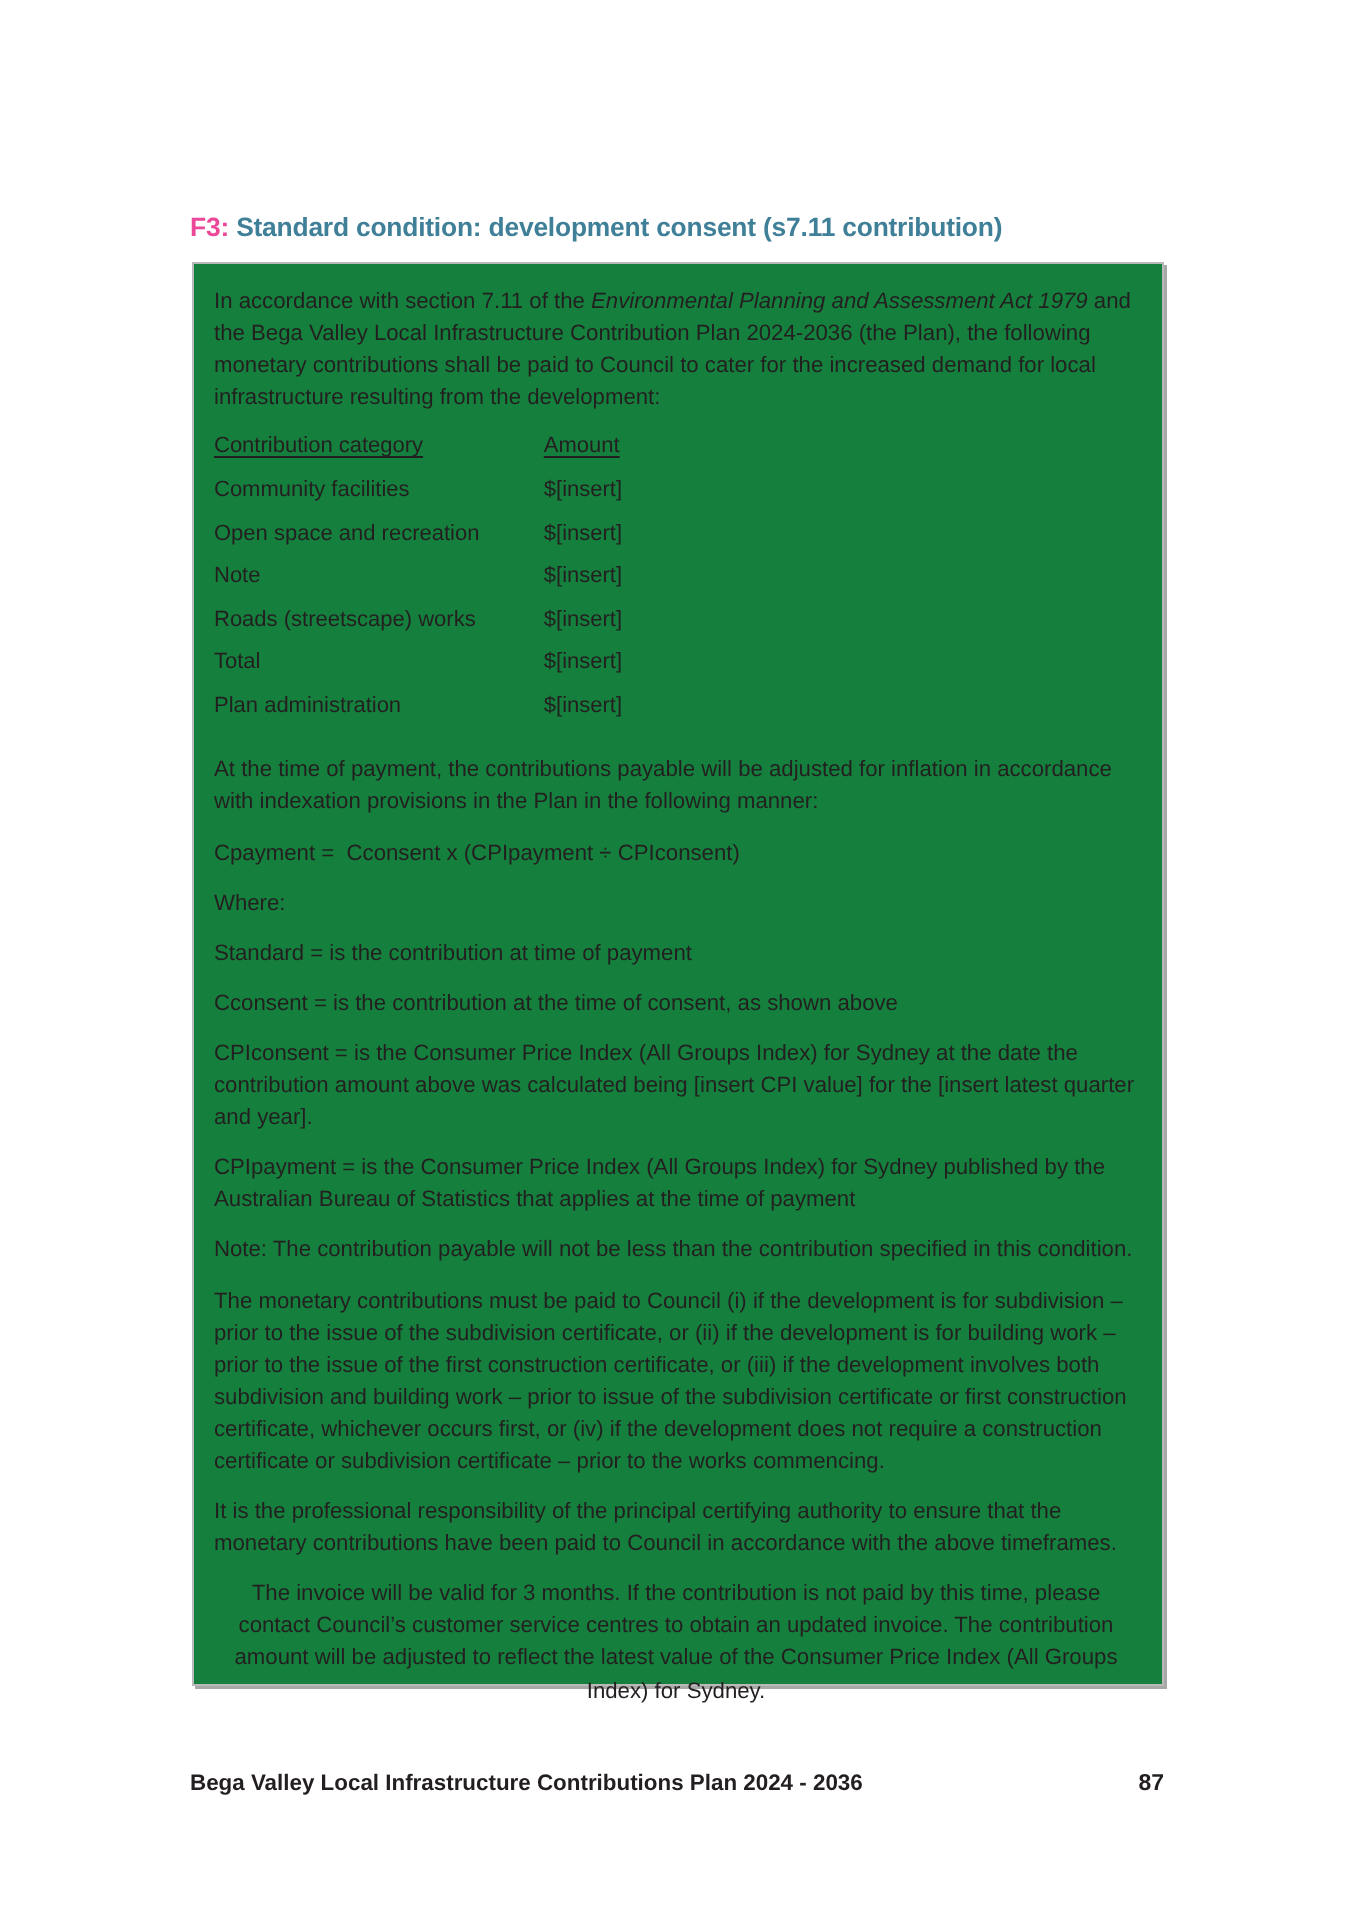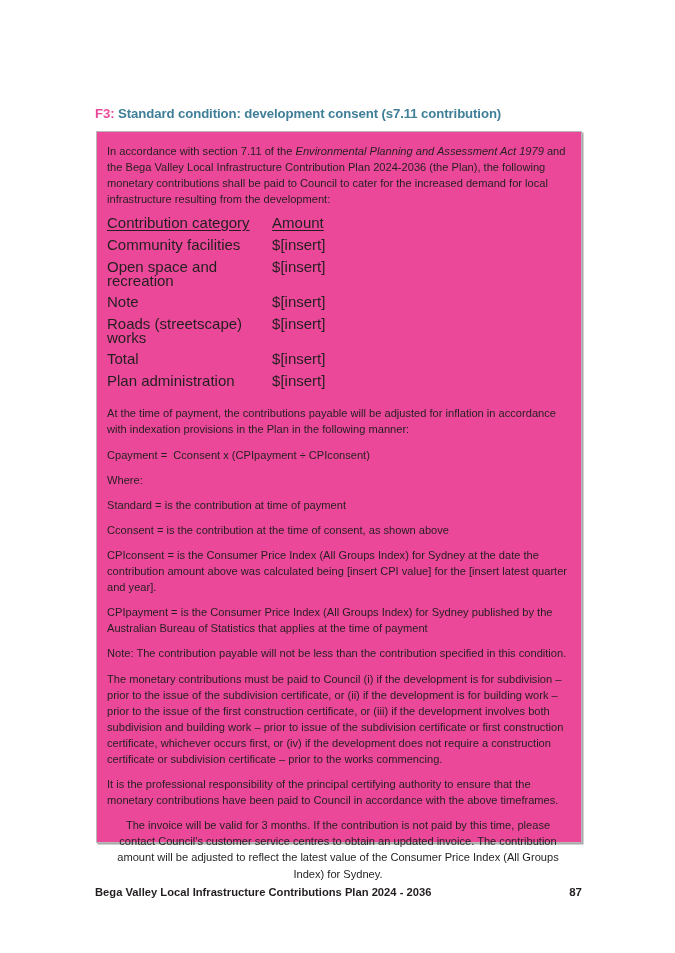--- a/index.html
+++ b/index.html
@@ -40,21 +40,21 @@
   }
 
   
   .condition-box {
     position: absolute;
     left: 96px;
     top: 131px;
     width: 486px;
     height: 712px;
     box-sizing: border-box;
-    background: #ec4899;
+    background: #15803d;
     border: 1px solid #b9b9b9;
     box-shadow: 1.5px 1.5px 0 0 #a8a8a8;
     padding: 11px 12px 10px 10px;
   }
 
   .para {
     font-size: 11.1px;
     line-height: 16.1px;
     color: #231f20;
     margin: 0 0 9px 0;
@@ -66,21 +66,21 @@
   .para:last-child {
     margin-bottom: 0;
     text-align: center;
   }
 
   
   .contrib-table {
     width: 100%;
     border-collapse: collapse;
     margin: 9px 0 10px 0;
-    font-size: 15px;
+    font-size: 11px;
     color: #231f20;
   }
   .contrib-table td,
   .contrib-table th {
     padding: 0 0 7.5px 0;
     text-align: left;
     font-weight: normal;
     line-height: 14px;
     vertical-align: top;
   }

